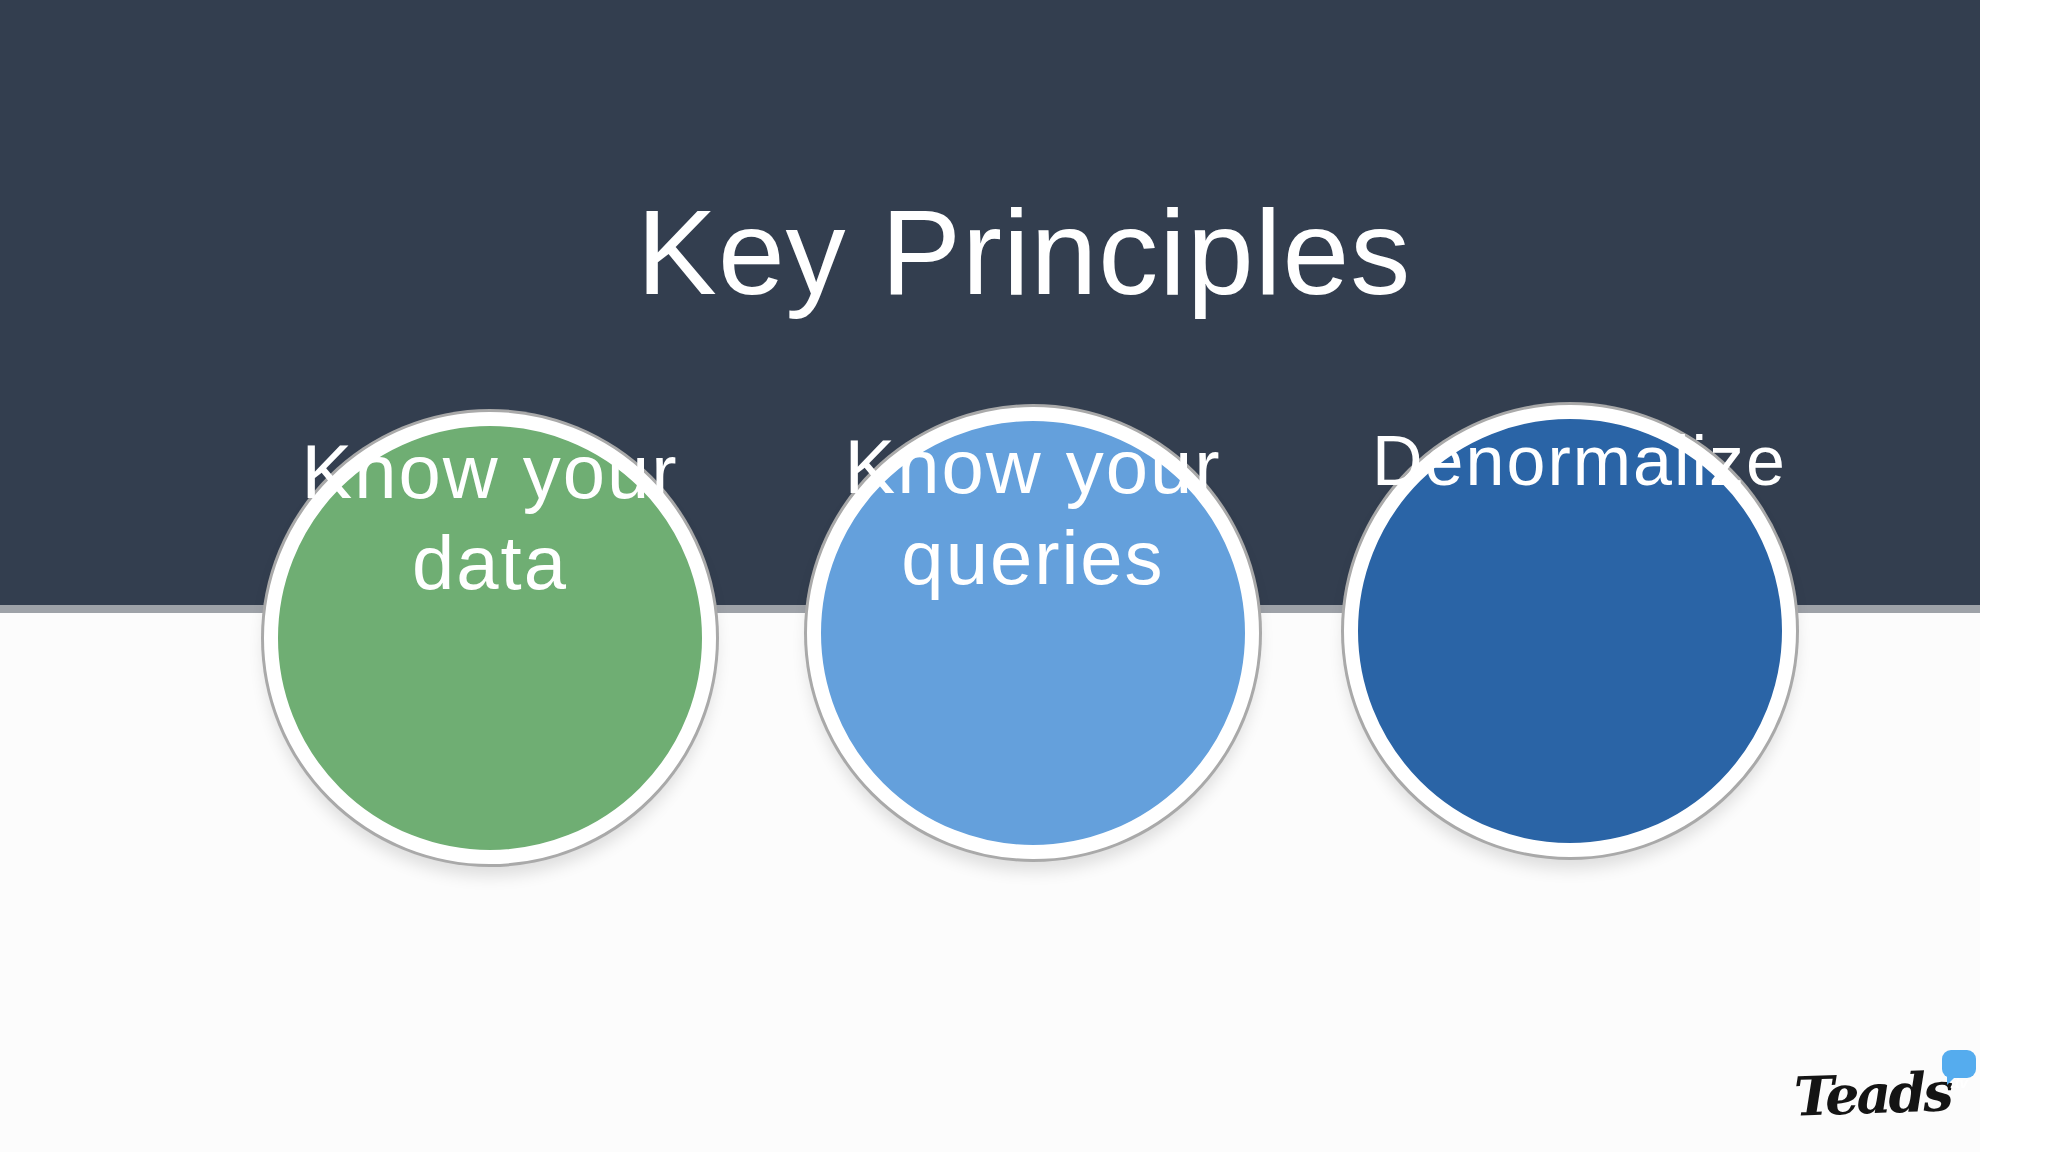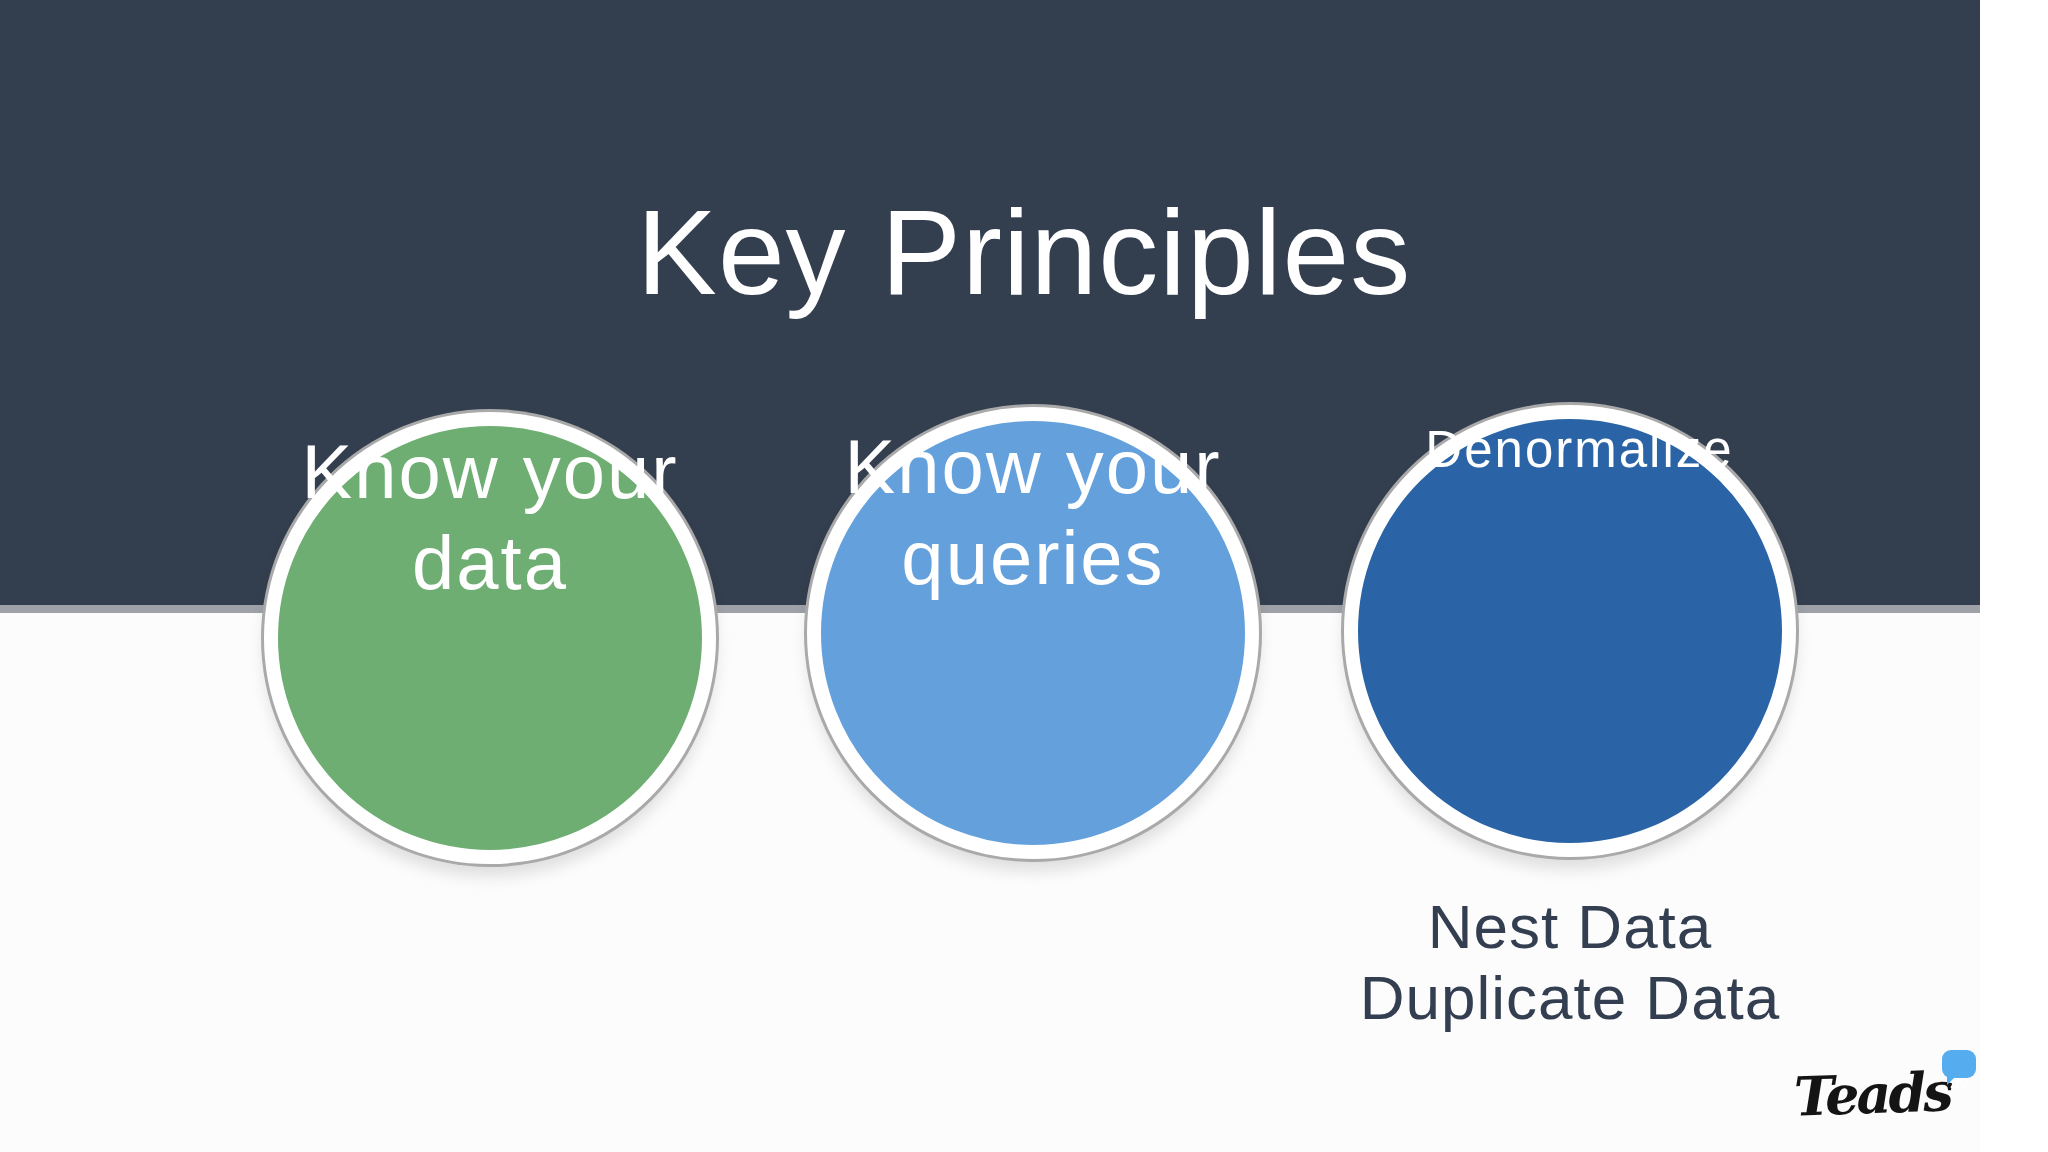--- a/index.html
+++ b/index.html
@@ -56,21 +56,21 @@
   .circle-3 { left: 1344px; top: 405px; }
 
   .circle-label {
     text-align: center;
     color: var(--circle_text, #FFFFFF);
     white-space: pre-line;
     font-size: 76px;
     line-height: 1.2;
     letter-spacing: 2px;
   }
-  .circle-3 .circle-label { font-size: 51px; margin-left: 19px; }
+  .circle-3 .circle-label { font-size: 70px; margin-left: 19px; }
 
   .notes {
     position: absolute;
     left: 1295px; top: 892px;
     width: 550px;
     text-align: center;
     white-space: pre-line;
     color: var(--notes_text, #333F50);
     font-size: 62px;
     line-height: 1.14;
@@ -134,22 +134,20 @@
 
   <div class="circle circle-2" style="background: rgb(100, 160, 220);">
     <span class="circle-label">Know your
 queries</span>
   </div>
 
   <div class="circle circle-3" style="background: rgb(42, 100, 166);">
     <span class="circle-label">Denormalize</span>
   </div>
 
-  <div class="notes">Nest Data
-Duplicate Data</div>
 
   <div class="logo">
     <span class="logo-text">Teads</span>
     <span class="tv-badge">
       <span class="tv-badge-text">.tv</span>
     </span>
   </div>
 
 </div>
 

